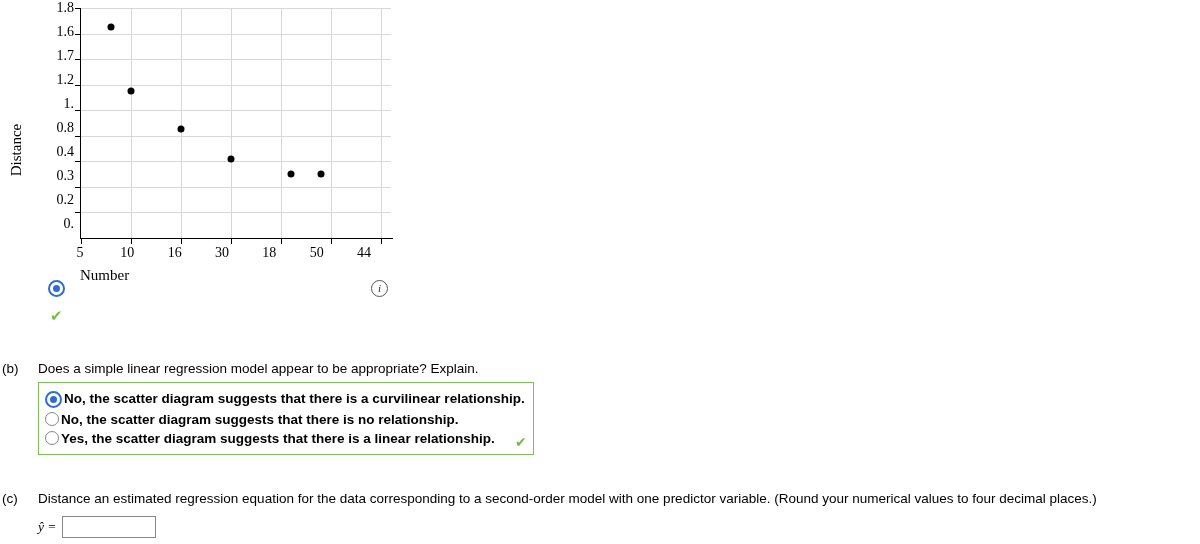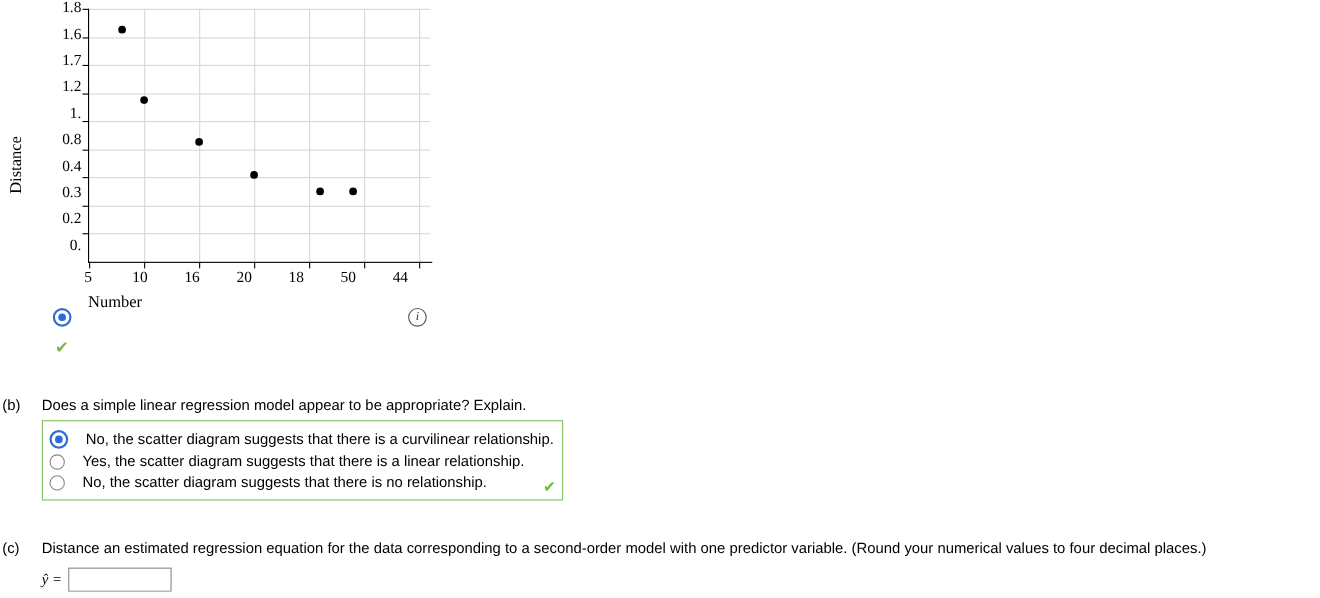--- a/index.html
+++ b/index.html
@@ -154,23 +154,24 @@
   }
   .options-box {
     border: 1px solid #7fbf5a;
     padding: 6px 8px 6px 6px;
     width: fit-content;
     margin-top: 6px;
     position: relative;
   }
   .option {
     display: flex;
-    align-items: center;
+    align-items: flex-start;
     padding: 2px 0;
-    gap: 16px;
+    gap: 2px;
+    font-weight: bold;
   }
   .radio-empty {
     width: 12px; height: 12px;
     border-radius: 50%;
     border: 1px solid #888;
     flex-shrink: 0;
   }
   .options-box .check-sm {
     position: absolute;
     right: 6px;
@@ -250,21 +251,21 @@
         <div class="pt" style="left: 100px; bottom: 108.611px;"></div>
         <div class="pt" style="left: 150px; bottom: 79.2222px;"></div>
         <div class="pt" style="left: 210px; bottom: 63.8889px;"></div>
         <div class="pt" style="left: 240px; bottom: 63.8889px;"></div>
       </div>
   </div>
   <div class="xticks">
       <span class="xtick">5</span>
       <span class="xtick">10</span>
       <span class="xtick">16</span>
-      <span class="xtick">20</span>
+      <span class="xtick">30</span>
       <span class="xtick">18</span>
       <span class="xtick">50</span>
       <span class="xtick">44</span>
     </div>
   <div class="xlabel">Number</div>
 </div>
 
 <div class="bottom-row">
   <span class="radio-selected"></span>
   <span class="info-icon">i</span>
@@ -275,25 +276,25 @@
   <div class="qlabel">(b)</div>
   <div>
     <div>Does a simple linear regression model appear to be appropriate? Explain.</div>
     <div class="options-box">
       <div class="option">
         <span class="radio-selected"></span>
         <span>No, the scatter diagram suggests that there is a curvilinear relationship.</span>
       </div>
       <div class="option">
         <span class="radio-empty"></span>
-        <span>Yes, the scatter diagram suggests that there is a linear relationship.</span>
+        <span>No, the scatter diagram suggests that there is no relationship.</span>
       </div>
       <div class="option">
         <span class="radio-empty"></span>
-        <span>No, the scatter diagram suggests that there is no relationship.</span>
+        <span>Yes, the scatter diagram suggests that there is a linear relationship.</span>
       </div>
       <span class="check-sm">✔</span>
     </div>
   </div>
 </div>
 
 <div class="qrow">
   <div class="qlabel">(c)</div>
   <div>
     <div>Distance an estimated regression equation for the data corresponding to a second-order model with one predictor variable. (Round your numerical values to four decimal places.)</div>

